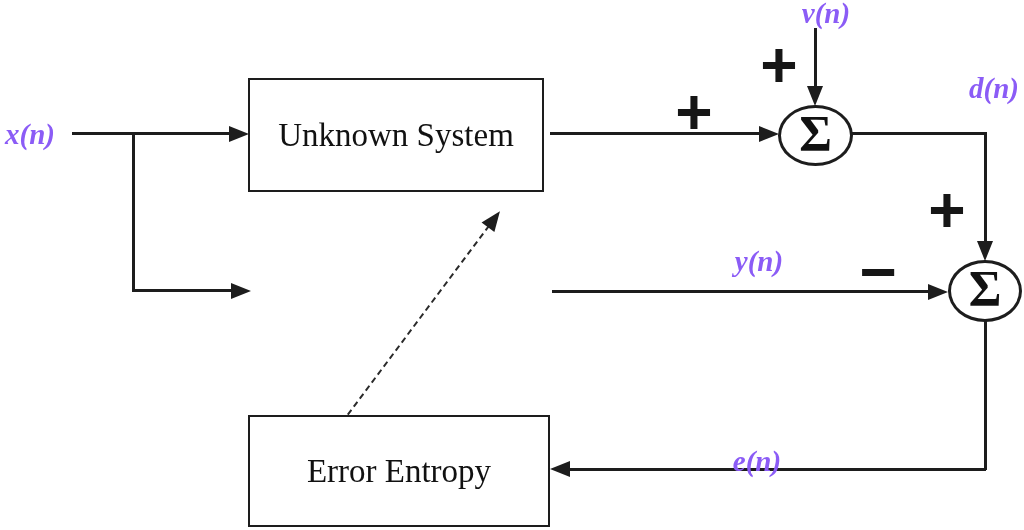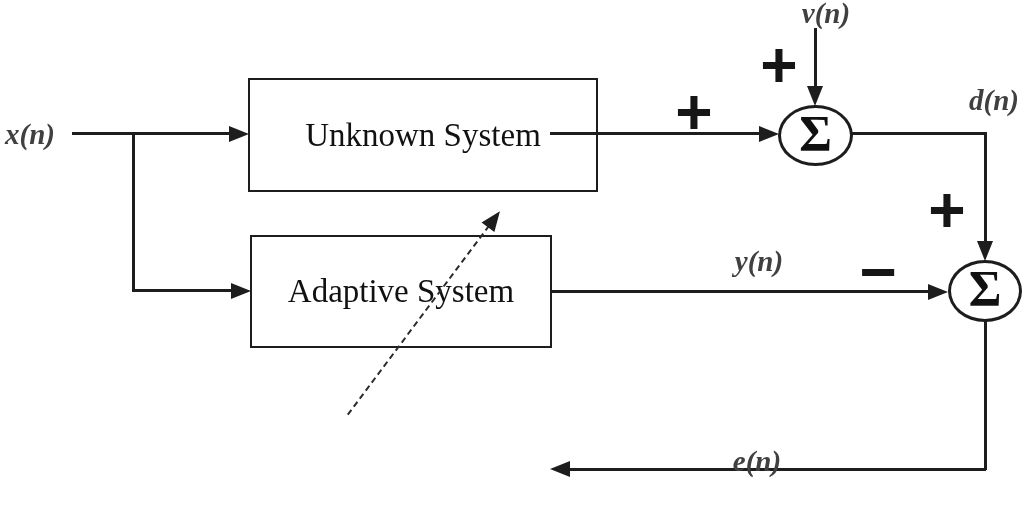--- a/index.html
+++ b/index.html
@@ -20,43 +20,43 @@
     font:700 50px "Liberation Serif",serif;line-height:1;color:#111;
     transform:translateY(-3px);
   }
   .line{position:absolute;background:#1d1d1d;}
   .ah{position:absolute;width:0;height:0;}
   .ah-right{border-top:8px solid transparent;border-bottom:8px solid transparent;border-left:20px solid #1d1d1d;}
   .ah-left{border-top:8px solid transparent;border-bottom:8px solid transparent;border-right:20px solid #1d1d1d;}
   .ah-down{border-left:8px solid transparent;border-right:8px solid transparent;border-top:20px solid #1d1d1d;}
   .siglabel{
     position:absolute;transform:translate(-50%,-50%);
-    font:italic 700 29px "Liberation Serif",serif;color:#404040;
+    font:italic 700 29px "Liberation Serif",serif;color:#8b5cf6;
     line-height:1;white-space:nowrap;
   }
   .sign{
     position:absolute;transform:translate(-50%,-50%);
     font:700 64px "Liberation Sans",sans-serif;color:#161616;line-height:1;
   }
   .dash{
     position:absolute;border-top:2.5px dashed #2a2a2a;height:0;
     transform-origin:0 0;
   }
   .dash .ah{position:absolute;}
 </style>
 </head>
 <body>
 
 <div id="canvas">
 
-  <div class="box" style="left:248px;top:78px;width:350px;height:114px;">
+  <div class="box" style="left:248px;top:78px;width:296px;height:114px;">
     <span>Unknown System</span>
   </div>
-  <div class="box" style="left:250px;top:235px;width:302px;height:113px;">
-    <span>Adaptive System</span>
+  <div class="box" style="left:248px;top:415px;width:302px;height:112px;">
+    <span>Error Entropy</span>
   </div>
 
   <div class="summer" style="left:778px;top:105px;width:75px;height:61px;">
     <span class="sigma">Σ</span>
   </div>
   <div class="summer" style="left:948px;top:260px;width:74px;height:62px;">
     <span class="sigma">Σ</span>
   </div>
 
   <div class="line" style="left:72px;top:132px;width:160px;height:3px;"></div>
@@ -81,21 +81,21 @@
   <div class="line" style="left:984px;top:320px;width:3px;height:150px;"></div>
   <div class="line" style="left:568px;top:468px;width:418px;height:3px;"></div>
   <div class="ah ah-left" style="left:550px;top:461px;"></div>
 
   <div class="dash" style="left:347px;top:414px;width:236px;transform:rotate(-53.2deg);">
     <div class="ah ah-right" style="left:234px;top:-9.5px;"></div>
   </div>
 
   <span class="siglabel" style="left:30px;top:134px;">x(n)</span>
   <span class="siglabel" style="left:826px;top:13px;">v(n)</span>
-  <span class="siglabel" style="left:994px;top:100px;">d(n)</span>
+  <span class="siglabel" style="left:994px;top:88px;">d(n)</span>
   <span class="siglabel" style="left:759px;top:261px;text-align:center;">y(n)</span>
   <span class="siglabel" style="left:757px;top:441px;margin-top:20px;">e(n)</span>
 
   <span class="sign" style="left:694px;top:112px;">+</span>
   <span class="sign" style="left:779px;top:65px;">+</span>
   <span class="sign" style="left:947px;top:210px;">+</span>
   <span class="sign" style="left:878px;top:272px;">−</span>
 
 </div>
 

